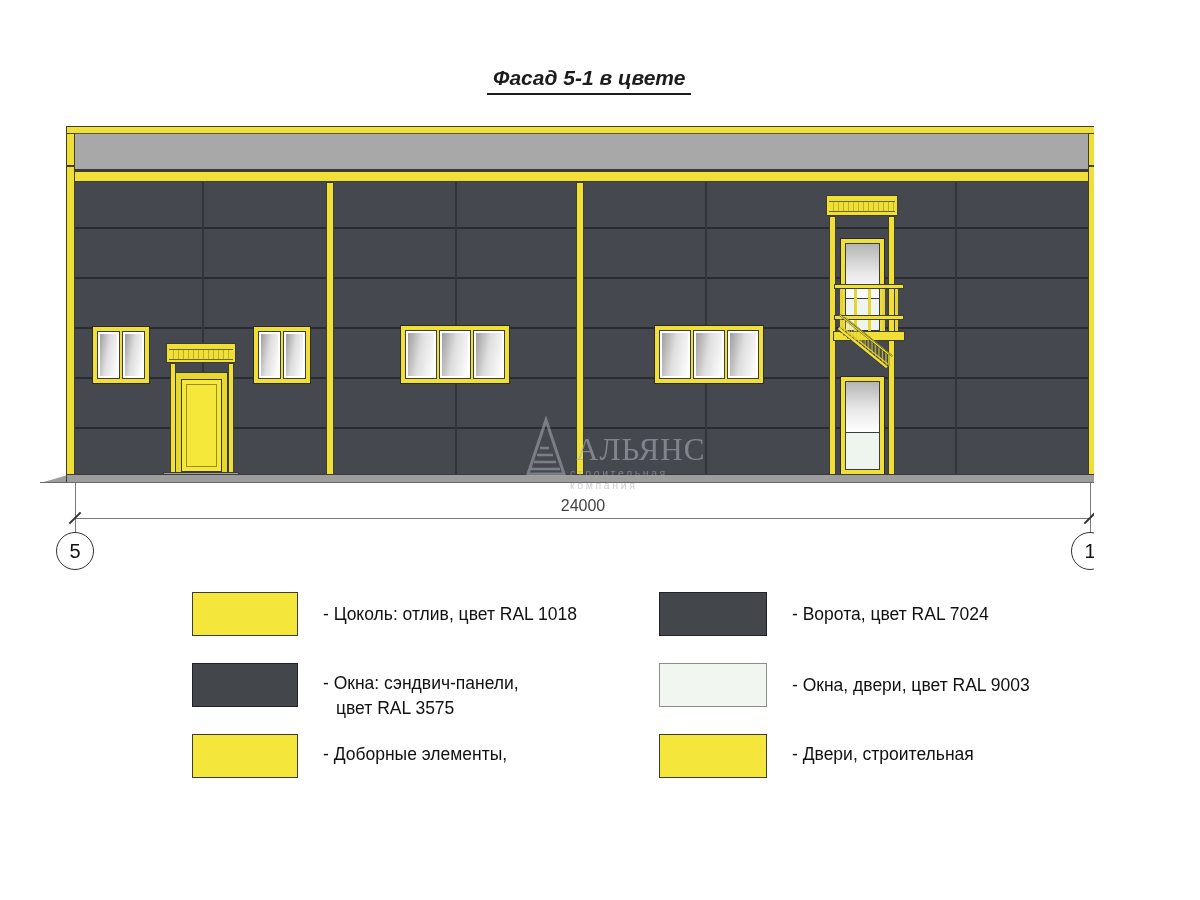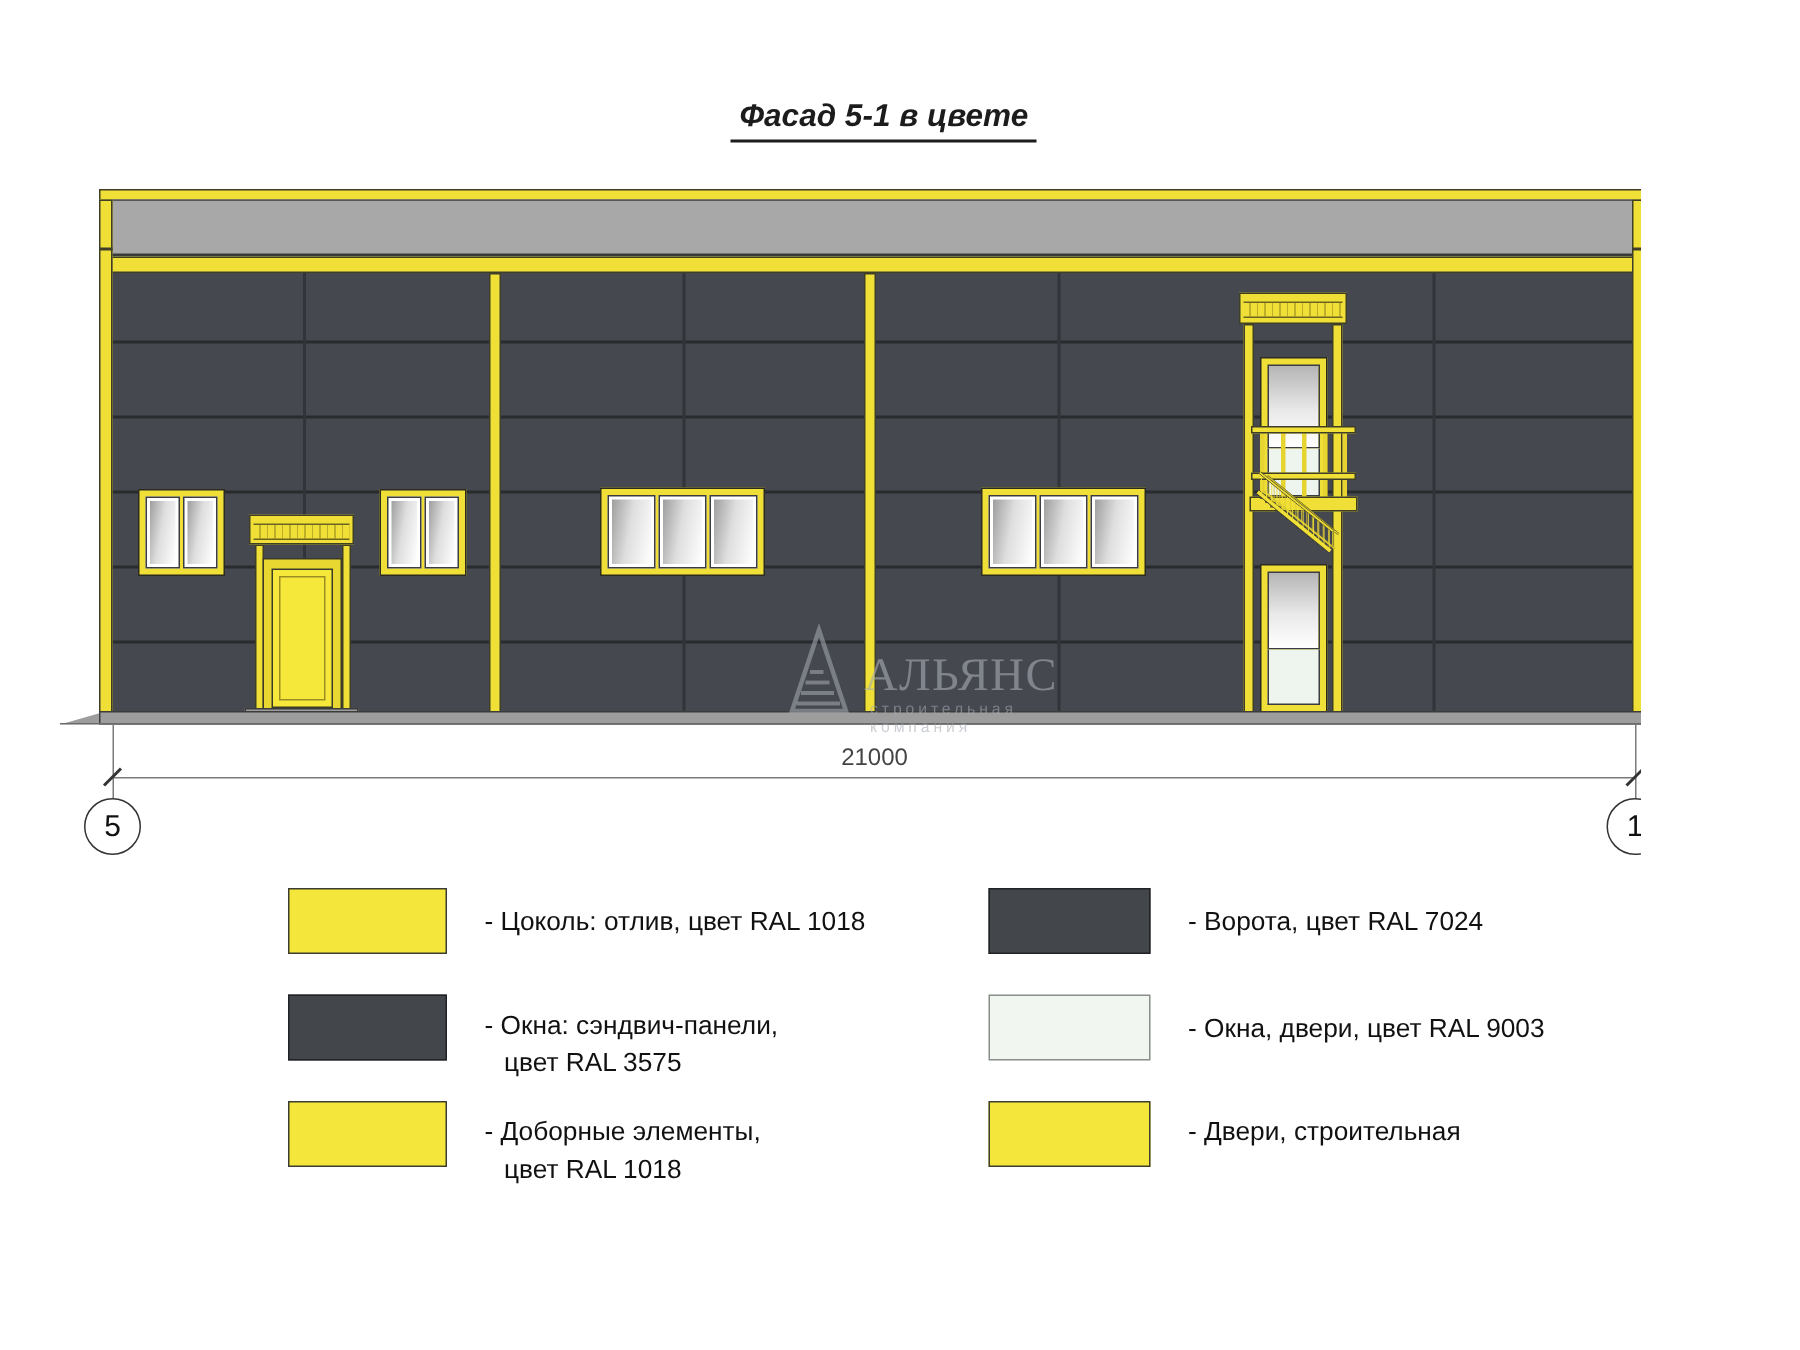--- a/index.html
+++ b/index.html
@@ -54,21 +54,21 @@
   .signcore{width:100%;height:100%;background:#43464b;border:1px solid #26272b;}
 
   .ground{background:#9d9d9d;border:1px solid #3c3c3c;}
   .groundTaper{background:#9d9d9d;clip-path:polygon(100% 0,100% 100%,0 100%);}
   .groundLine{background:#6a6a6a;}
 
   
   .wm{position:absolute;left:518px;top:414px;width:190px;height:66px;opacity:.8;pointer-events:none;}
   .wm-title{position:absolute;left:58px;top:18px;font-family:Liberation Serif, serif;
             font-size:31px;letter-spacing:1px;color:rgba(164,169,177,0.78);}
-  .wm-sub{position:absolute;left:62px;top:53px;font-size:10.5px;letter-spacing:2.6px;
+  .wm-sub{position:absolute;left:52px;top:53px;font-size:10.5px;letter-spacing:2.6px;
           color:rgba(164,169,177,0.72);}
 
   
   .extline{width:1px;background:#7a7a7a;}
   .dimline{height:1px;background:#7a7a7a;}
   .tick{width:16px;height:2px;background:#333;transform:rotate(-45deg);}
   .dimlabel{font-size:16px;color:#444;text-align:center;}
   .gridcircle{width:38px;height:38px;border:1.5px solid #333;border-radius:50%;background:#fff;
               display:flex;align-items:center;justify-content:center;font-size:20px;color:#111;}
 
@@ -296,21 +296,21 @@
       <div class="wm-sub">строительная компания</div>
     </div>
   </div>
 
   <div>
     <div class="abs extline" style="left:75px;top:483px;height:80px"></div>
     <div class="abs extline" style="left:1090px;top:483px;height:80px"></div>
     <div class="abs dimline" style="left:75px;top:518px;width:1016px"></div>
     <div class="abs tick" style="left:67px;top:517px"></div>
     <div class="abs tick" style="left:1082px;top:517px"></div>
-    <div class="abs dimlabel" style="left:540px;top:497px;width:86px">21000</div>
+    <div class="abs dimlabel" style="left:540px;top:497px;width:86px">24000</div>
     <div class="abs gridcircle" style="left:56px;top:532px">
       <span>5</span>
     </div>
     <div class="abs gridcircle" style="left:1071px;top:532px">
       <span>1</span>
     </div>
   </div>
 
   <div>
 
@@ -322,21 +322,20 @@
 
     <div class="abs sw sw-dark" style="left:192px;top:663px"></div>
     <div class="abs legtext" style="left:323px;top:671px">
       <span>- Окна: сэндвич-панели,</span>
       <span class="leg-l2">цвет RAL 3575</span>
     </div>
 
     <div class="abs sw sw-yellow" style="left:192px;top:734px"></div>
     <div class="abs legtext" style="left:323px;top:742px">
       <span>- Доборные элементы,</span>
-      <span class="leg-l2">цвет RAL 1018</span>
     </div>
 
     <div class="abs sw sw-dark" style="left:659px;top:592px;width:108px"></div>
     <div class="abs legtext" style="left:792px;top:602px">
       <span>- Ворота, цвет RAL 7024</span>
       
     </div>
 
     <div class="abs sw sw-white" style="left:659px;top:663px;width:108px"></div>
     <div class="abs legtext" style="left:792px;top:673px">

